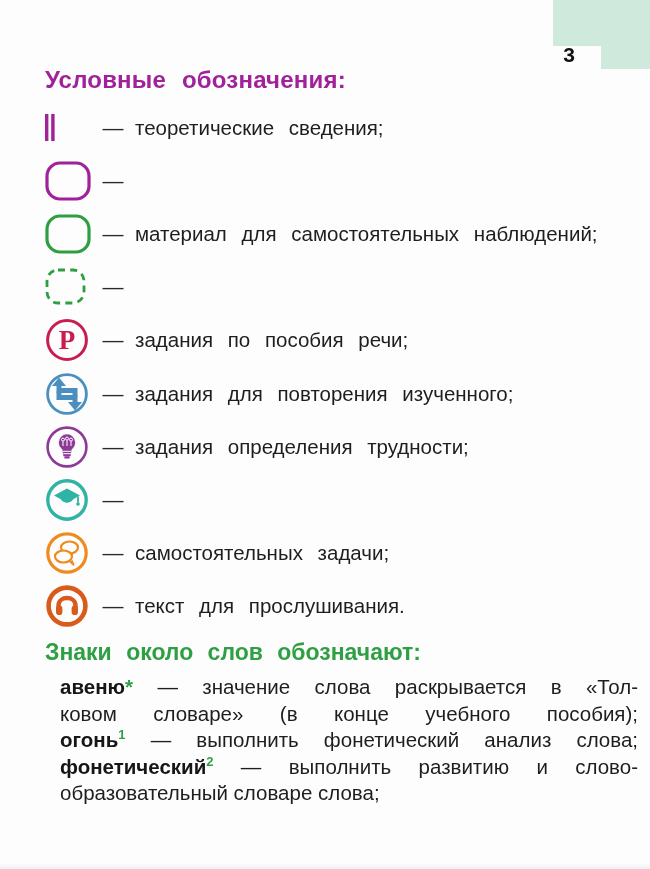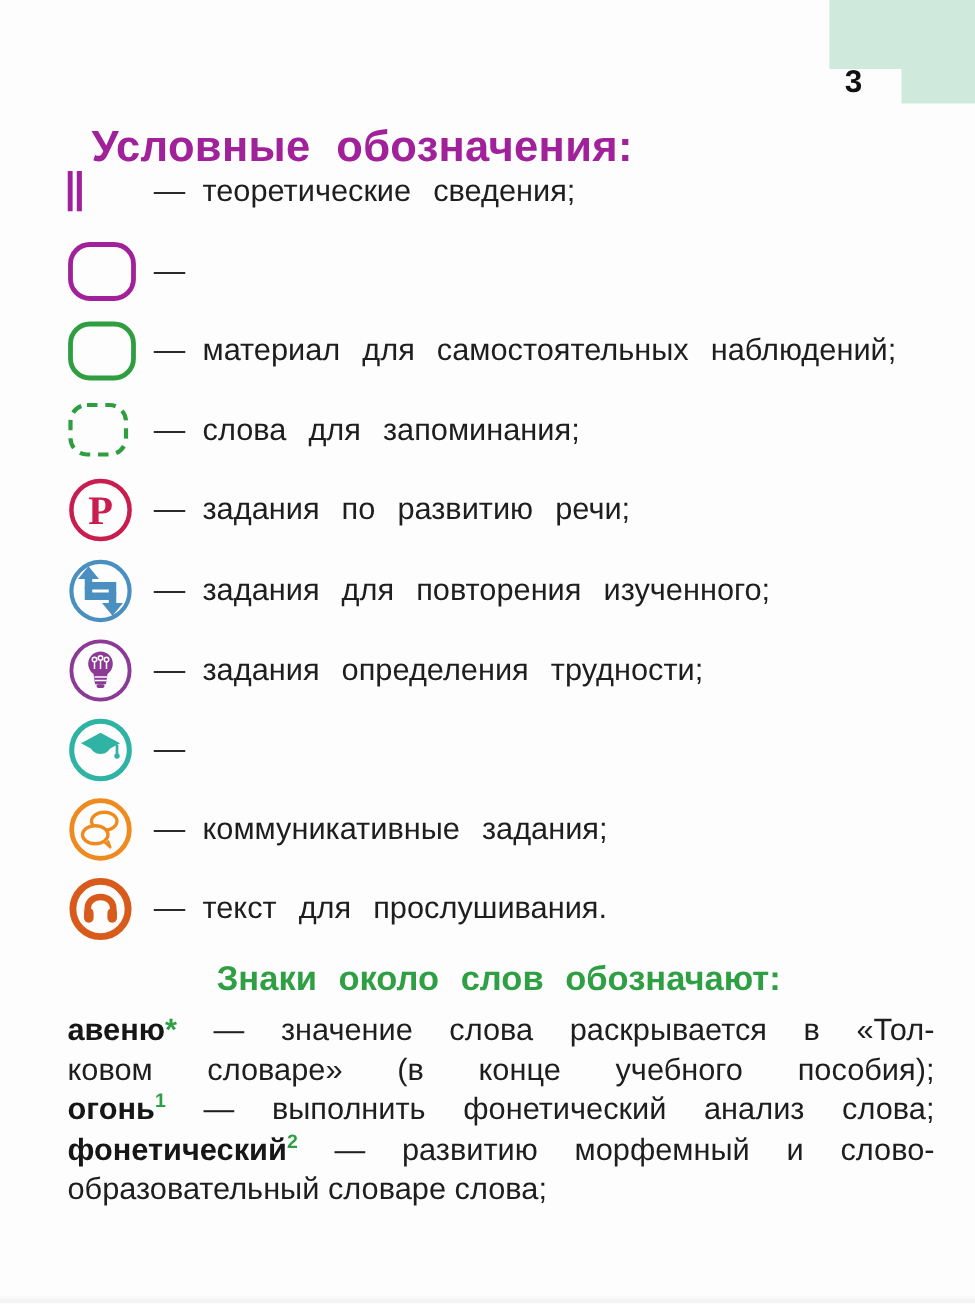--- a/index.html
+++ b/index.html
@@ -7,34 +7,34 @@
     position:relative; width:650px; height:869px; overflow:hidden;
     background:#fdfdfd; color:#1e1e1e;
     font-family:"Liberation Sans","DejaVu Sans",sans-serif;
   }
   
   .corner-a { position:absolute; left:553px; top:0; width:97px; height:46px; background:#cfe9dc; }
   .corner-b { position:absolute; left:601px; top:46px; width:49px; height:23px; background:#cfe9dc; }
   .page-num { position:absolute; left:554px; top:43px; width:30px; text-align:center;
               font-weight:bold; font-size:21px; color:#111; }
   
-  .legend-title { position:absolute; left:45px; top:66px; margin:16px;
-                  font-size:29px; font-weight:bold; color:#a0219a;
+  .legend-title { position:absolute; left:45px; top:66px; margin:0;
+                  font-size:24px; font-weight:bold; color:#a0219a;
                   word-spacing:9px; letter-spacing:.2px; }
   
   .legend { position:absolute; left:0; top:101px; width:650px; }
   .row { display:flex; align-items:center; height:53.2px; padding-left:45px; box-sizing:border-box; }
   .icon-cell { width:46px; min-width:46px; display:flex; align-items:center; justify-content:flex-start; }
   .dash-cell { width:44px; min-width:44px; text-align:center; font-size:21px; color:#2a2a2a; }
   .item-text { flex:1; font-size:20.5px; word-spacing:9px; padding-right:37px; }
   
-  .signs-title { position:absolute; left:45px; right:30px; top:639px; margin:0; text-align:center;
+  .signs-title { position:absolute; left:45px; right:30px; top:639px; margin:0; 
                  font-size:23px; font-weight:bold; color:#2f9f44; word-spacing:8px; }
   
-  .signs { position:absolute; left:45px; top:674px; width:578px;
+  .signs { position:absolute; left:60px; top:674px; width:578px;
            font-size:20.5px; line-height:26.5px; }
   .sign-line { text-align:justify; text-align-last:justify; }
   .sign-line:last-child { text-align-last:left; }
   .word { font-weight:bold; color:#161616; }
   .star { color:#2f9f44; font-weight:bold; }
   sup.num { color:#2f9f44; font-weight:bold; font-size:13px; line-height:0; }
   .bottom-shade { position:absolute; left:0; right:0; bottom:0; height:6px;
                   background:linear-gradient(#fdfdfd,#f1f1f1); }
   svg { display:block; }
 </style>
@@ -81,32 +81,31 @@
       <span class="item-text">материал для самостоятельных наблюдений;</span>
     </div>
 
     <div class="row">
       <span class="icon-cell">
         <svg width="42" height="38" viewBox="0 0 42 38">
           <rect x="2" y="2" width="37" height="33" rx="11" fill="none" stroke="#2f9e41" stroke-width="2.8" stroke-dasharray="7 5.2"></rect>
         </svg>
       </span>
       <span class="dash-cell">—</span>
-      <span class="item-text">слова для запоминания;</span>
     </div>
 
     <div class="row">
       <span class="icon-cell">
         <svg width="44" height="44" viewBox="0 0 44 44">
           <circle cx="22" cy="22" r="19.4" fill="none" stroke="#c91d4f" stroke-width="3"></circle>
           <text x="22" y="31" text-anchor="middle" font-family="'Liberation Serif','DejaVu Serif',serif" font-size="27" font-weight="bold" fill="#c91d4f">Р</text>
         </svg>
       </span>
       <span class="dash-cell">—</span>
-      <span class="item-text">задания по развитию речи;</span>
+      <span class="item-text">задания по пособия речи;</span>
     </div>
 
     <div class="row">
       <span class="icon-cell">
         <svg width="44" height="44" viewBox="0 0 44 44">
           <circle cx="22" cy="22" r="19.4" fill="none" stroke="#4a8fc0" stroke-width="2.8"></circle>
           <path d="M14 13 V18.5 H30 V24.5" fill="none" stroke="#4a8fc0" stroke-width="5"></path>
           <path d="M14 5.5 L7 14 H21 Z" fill="#4a8fc0"></path>
           <path d="M30 31 V25.5 H14 V19.5" fill="none" stroke="#4a8fc0" stroke-width="5"></path>
           <path d="M30 38.5 L23 30 H37 Z" fill="#4a8fc0"></path>
@@ -151,21 +150,21 @@
       <span class="icon-cell">
         <svg width="44" height="44" viewBox="0 0 44 44">
           <circle cx="22" cy="22" r="19.2" fill="none" stroke="#ef8a1f" stroke-width="3.2"></circle>
           <ellipse cx="24.5" cy="16.5" rx="8.5" ry="6" fill="#fdfdfd" stroke="#ef8a1f" stroke-width="2.2"></ellipse>
           <path d="M18.5 21 L14.5 25.5 L21.5 22.5" fill="#fdfdfd" stroke="#ef8a1f" stroke-width="1.8" stroke-linejoin="round"></path>
           <ellipse cx="18.5" cy="25.5" rx="8.5" ry="6" fill="#fdfdfd" stroke="#ef8a1f" stroke-width="2.2"></ellipse>
           <path d="M24.5 30.2 L28.5 33.8 L26.8 29.4" fill="#fdfdfd" stroke="#ef8a1f" stroke-width="1.8" stroke-linejoin="round"></path>
         </svg>
       </span>
       <span class="dash-cell">—</span>
-      <span class="item-text">коммуникативные задания;</span>
+      <span class="item-text">самостоятельных задачи;</span>
     </div>
 
     <div class="row">
       <span class="icon-cell">
         <svg width="44" height="44" viewBox="0 0 44 44">
           <circle cx="22" cy="22" r="18.4" fill="none" stroke="#d95b1c" stroke-width="4.6"></circle>
           <path d="M13.5 25 V21.5 C13.5 11.5 30.5 11.5 30.5 21.5 V25" fill="none" stroke="#d95b1c" stroke-width="4.4"></path>
           <rect x="11" y="21.5" width="6.4" height="9.6" rx="3.1" fill="#d95b1c"></rect>
           <rect x="26.6" y="21.5" width="6.4" height="9.6" rx="3.1" fill="#d95b1c"></rect>
         </svg>
@@ -182,21 +181,21 @@
     <div class="sign-line"><b class="word">авеню</b><span class="star">*</span>
       <span>— значение слова раскрывается в «Тол-</span>
     </div>
     <div class="sign-line">
       <span>ковом словаре» (в конце учебного пособия);</span>
     </div>
     <div class="sign-line"><b class="word">огонь</b><sup class="num">1</sup>
       <span>— выполнить фонетический анализ слова;</span>
     </div>
     <div class="sign-line"><b class="word">фонетический</b><sup class="num">2</sup>
-      <span>— развитию морфемный и слово-</span>
+      <span>— выполнить развитию и слово-</span>
     </div>
     <div class="sign-line">
       <span>образовательный словаре слова;</span>
     </div>
   </div>
 
   <div class="bottom-shade"></div>
 
 </div>
 

